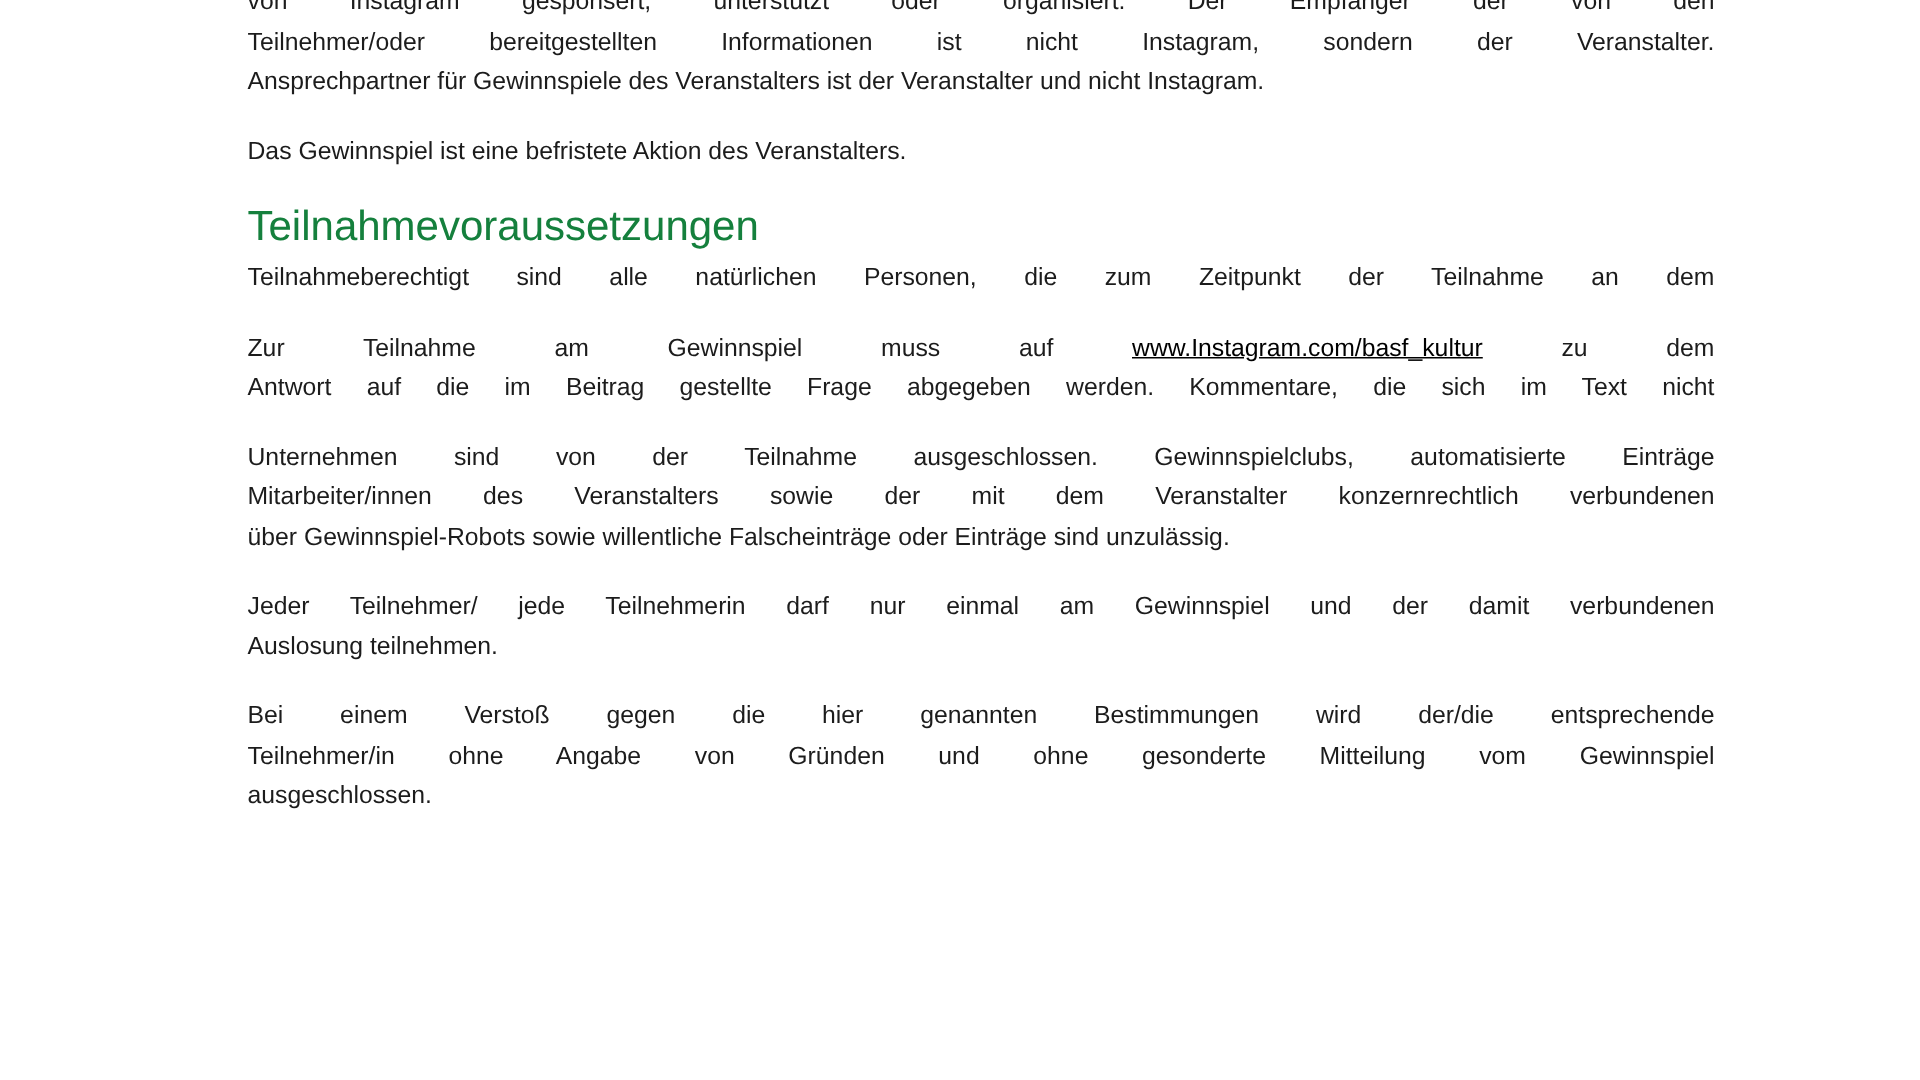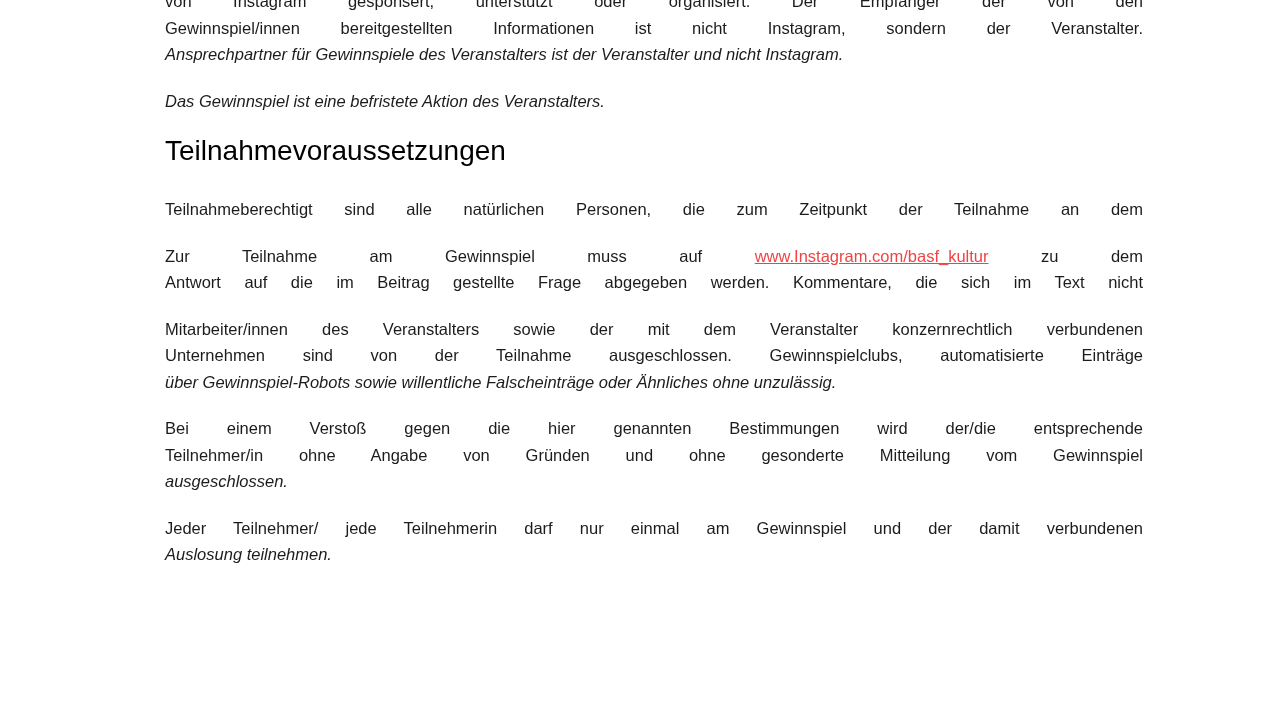--- a/index.html
+++ b/index.html
@@ -30,65 +30,64 @@
   .paragraph {
     margin: 0 0 20px 0;
   }
   .line {
     line-height: 26.5px;
     text-align: justify;
     text-align-last: justify;
   }
   .line.last {
     text-align-last: left;
-    font-style: italic;
   }
   .heading {
     font-size: 28px;
     font-weight: 400;
     line-height: 34px;
-    margin: 0 0 28px 0;
-    color: #000000;
+    margin: 0 0 4px 0;
+    color: #15803d;
     text-align: left;
   }
   .link {
-    color: #ef4444;
+    color: #000000;
     text-decoration: underline;
     cursor: pointer;
   }
 </style>
 </head>
 <body>
 
 <div class="page">
   <div class="content" id="doc-content">
       <div class="paragraph">
         <div class="line">von Instagram gesponsert, unterstützt oder organisiert. Der Empfänger der von den</div>
-        <div class="line">Gewinnspiel/innen bereitgestellten Informationen ist nicht Instagram, sondern der Veranstalter.</div>
+        <div class="line">Teilnehmer/oder bereitgestellten Informationen ist nicht Instagram, sondern der Veranstalter.</div>
         <div class="line last">Ansprechpartner für Gewinnspiele des Veranstalters ist der Veranstalter und nicht Instagram.</div>
       </div>
       <div class="paragraph">
         <div class="line last">Das Gewinnspiel ist eine befristete Aktion des Veranstalters.</div>
       </div>
       <h2 class="heading">Teilnahmevoraussetzungen</h2>
       <div class="paragraph">
         <div class="line">Teilnahmeberechtigt sind alle natürlichen Personen, die zum Zeitpunkt der Teilnahme an dem</div>
       </div>
       <div class="paragraph">
         <div class="line">Zur Teilnahme am Gewinnspiel muss auf <a class="link">www.Instagram.com/basf_kultur</a> zu dem</div>
         <div class="line">Antwort auf die im Beitrag gestellte Frage abgegeben werden. Kommentare, die sich im Text nicht</div>
       </div>
       <div class="paragraph">
+        <div class="line">Unternehmen sind von der Teilnahme ausgeschlossen. Gewinnspielclubs, automatisierte Einträge</div>
         <div class="line">Mitarbeiter/innen des Veranstalters sowie der mit dem Veranstalter konzernrechtlich verbundenen</div>
-        <div class="line">Unternehmen sind von der Teilnahme ausgeschlossen. Gewinnspielclubs, automatisierte Einträge</div>
-        <div class="line last">über Gewinnspiel-Robots sowie willentliche Falscheinträge oder Ähnliches ohne unzulässig.</div>
+        <div class="line last">über Gewinnspiel-Robots sowie willentliche Falscheinträge oder Einträge sind unzulässig.</div>
+      </div>
+      <div class="paragraph">
+        <div class="line">Jeder Teilnehmer/ jede Teilnehmerin darf nur einmal am Gewinnspiel und der damit verbundenen</div>
+        <div class="line last">Auslosung teilnehmen.</div>
       </div>
       <div class="paragraph">
         <div class="line">Bei einem Verstoß gegen die hier genannten Bestimmungen wird der/die entsprechende</div>
         <div class="line">Teilnehmer/in ohne Angabe von Gründen und ohne gesonderte Mitteilung vom Gewinnspiel</div>
         <div class="line last">ausgeschlossen.</div>
       </div>
-      <div class="paragraph">
-        <div class="line">Jeder Teilnehmer/ jede Teilnehmerin darf nur einmal am Gewinnspiel und der damit verbundenen</div>
-        <div class="line last">Auslosung teilnehmen.</div>
-      </div>
     </div>
 </div>
 
 </body></html>

